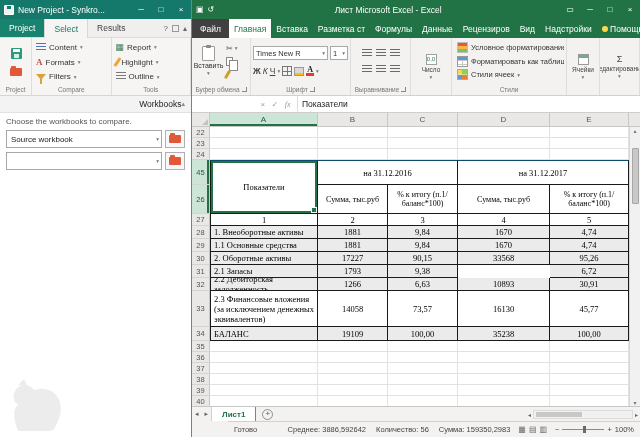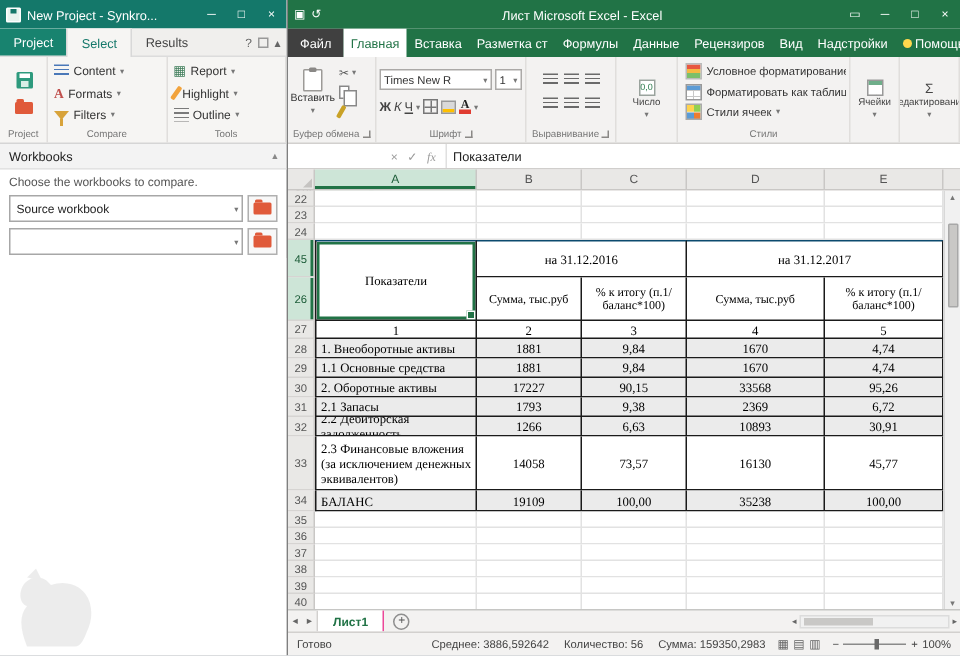--- a/index.html
+++ b/index.html
@@ -36,21 +36,21 @@
   .ic-folder{width:12px;height:8px;background:#e05a3a;border-radius:1px;position:relative;flex:0 0 auto;}
   .ic-folder::before{content:"";position:absolute;top:-2px;left:1px;width:5px;height:2px;background:#e05a3a;border-radius:1px 1px 0 0;}
   .ic-lines-b{width:10px;height:9px;background:repeating-linear-gradient(to bottom,#4a78b8 0 1px,transparent 1px 3px);flex:0 0 auto;}
   .ic-lines-g{width:10px;height:9px;background:repeating-linear-gradient(to bottom,#7a7a7a 0 1px,transparent 1px 3px);flex:0 0 auto;}
   .ic-a{font:bold 9px "Liberation Serif",serif;color:#c0504d;line-height:9px;}
   .ic-funnel{width:0;height:0;border-left:5px solid transparent;border-right:5px solid transparent;border-top:6px solid #d8a33a;position:relative;flex:0 0 auto;}
   .ic-funnel::after{content:"";position:absolute;left:-1px;top:-1px;width:2px;height:5px;background:#d8a33a;}
   .ic-grid-gr{font-size:9px;color:#3f7d5a;line-height:9px;}
   .ic-pen{width:3px;height:10px;background:#f2a33c;transform:rotate(35deg);border-radius:1px;flex:0 0 auto;}
 
-  .syn-wb-h{height:17px;flex:0 0 17px;background:#f3f3f3;border-bottom:1px solid #e2e2e2;display:flex;align-items:center;justify-content:space-between;padding:0 6px;font-size:8.5px;color:#222;}
+  .syn-wb-h{height:17px;flex:0 0 17px;background:#f3f3f3;border-bottom:1px solid #e2e2e2;display:flex;align-items:center;justify-content:flex-end;padding:0 6px;font-size:8.5px;color:#222;}
   .syn-instr{font-size:8px;color:#555;padding:4px 6px 2px;flex:0 0 auto;}
   .combo-row{display:flex;align-items:center;gap:3px;padding:2px 6px;flex:0 0 auto;}
   .combo{flex:1;height:18px;border:1px solid #a7a7a7;background:#fff;display:flex;align-items:center;font-size:8px;color:#222;padding:0 2px 0 4px;min-width:0;}
   .combo .val{flex:1;white-space:nowrap;overflow:hidden;}
   .folder-btn{width:20px;height:18px;border:1px solid #b0b0b0;background:#f8f8f8;display:flex;align-items:center;justify-content:center;flex:0 0 auto;}
   .syn-body{flex:1;position:relative;background:#fff;min-height:0;}
   .dog{position:absolute;left:4px;bottom:4px;opacity:.9;}
 
   
   .xl{flex:1;display:flex;flex-direction:column;background:#f3f2f1;min-width:0;overflow:hidden;}
@@ -129,21 +129,21 @@
   .vscroll .down{margin-top:auto;}
 
   .xl-sheetbar{height:15px;flex:0 0 15px;background:#f3f2f1;border-top:1px solid #c6c6c4;display:flex;align-items:center;font-size:8px;color:#555;}
   .navarr{padding:0 3px;color:#666;font-size:7px;}
   .sheettab{height:100%;display:flex;align-items:center;padding:0 10px;background:#fff;border-left:1px solid #d2d0ce;border-right:1px solid #ec4899;color:#217346;font-weight:bold;}
   .addsheet{width:11px;height:11px;border:1px solid #8f8f8f;border-radius:50%;display:flex;align-items:center;justify-content:center;margin-left:6px;font-size:8px;color:#555;line-height:1;}
   .hscroll{margin-left:auto;display:flex;align-items:center;gap:2px;padding-right:2px;color:#666;font-size:6px;}
   .htrack{width:100px;height:9px;background:#f1f1f1;border:1px solid #dcdcdc;position:relative;}
   .hthumb{position:absolute;left:2px;top:1px;width:46px;height:5px;background:#c9c8c6;}
 
-  .xl-status{height:16px;flex:0 0 16px;background:#f3f2f1;border-top:1px solid #d2d0ce;display:flex;align-items:center;font-size:7.5px;color:#444;padding:0 6px;gap:8px;overflow:hidden;}
+  .xl-status{height:16px;flex:0 0 16px;background:#f3f2f1;border-top:1px solid #d2d0ce;display:flex;align-items:center;font-size:7.5px;color:#444;padding:0 6px;gap:8px;overflow:hidden;margin-left:36px;}
   .stats{margin-left:auto;display:flex;gap:10px;white-space:nowrap;}
   .viewicons{display:flex;gap:3px;font-size:8px;color:#666;}
   .zoom{display:flex;align-items:center;gap:3px;}
   .ztrack{width:42px;height:1px;background:#8a8a8a;position:relative;}
   .zthumb{position:absolute;left:50%;top:-3px;width:3px;height:7px;background:#696969;}
 </style>
 </head>
 <body>
 
 <div class="screen">
@@ -430,21 +430,20 @@
 
         <div class="tc tl lab shade" style="grid-row:9;grid-column:2">2. Оборотные активы</div>
         <div class="tc ctr shade" style="grid-row:9;grid-column:3">17227</div>
         <div class="tc ctr shade" style="grid-row:9;grid-column:4">90,15</div>
         <div class="tc ctr shade" style="grid-row:9;grid-column:5">33568</div>
         <div class="tc ctr shade" style="grid-row:9;grid-column:6">95,26</div>
 
         <div class="tc tl lab shade" style="grid-row:10;grid-column:2">2.1 Запасы</div>
         <div class="tc ctr shade" style="grid-row:10;grid-column:3">1793</div>
         <div class="tc ctr shade" style="grid-row:10;grid-column:4">9,38</div>
-        <div class="tc ctr shade" style="grid-row:10;grid-column:5">2369</div>
         <div class="tc ctr shade" style="grid-row:10;grid-column:6">6,72</div>
 
         <div class="tc tl lab shade" style="grid-row:11;grid-column:2">2.2 Дебиторская задолженность</div>
         <div class="tc ctr shade" style="grid-row:11;grid-column:3">1266</div>
         <div class="tc ctr shade" style="grid-row:11;grid-column:4">6,63</div>
         <div class="tc ctr shade" style="grid-row:11;grid-column:5">10893</div>
         <div class="tc ctr shade" style="grid-row:11;grid-column:6">30,91</div>
 
         <div class="tc tl lab" style="grid-row:12;grid-column:2">2.3 Финансовые вложения (за исключением денежных эквивалентов)</div>
         <div class="tc ctr" style="grid-row:12;grid-column:3">14058</div>

